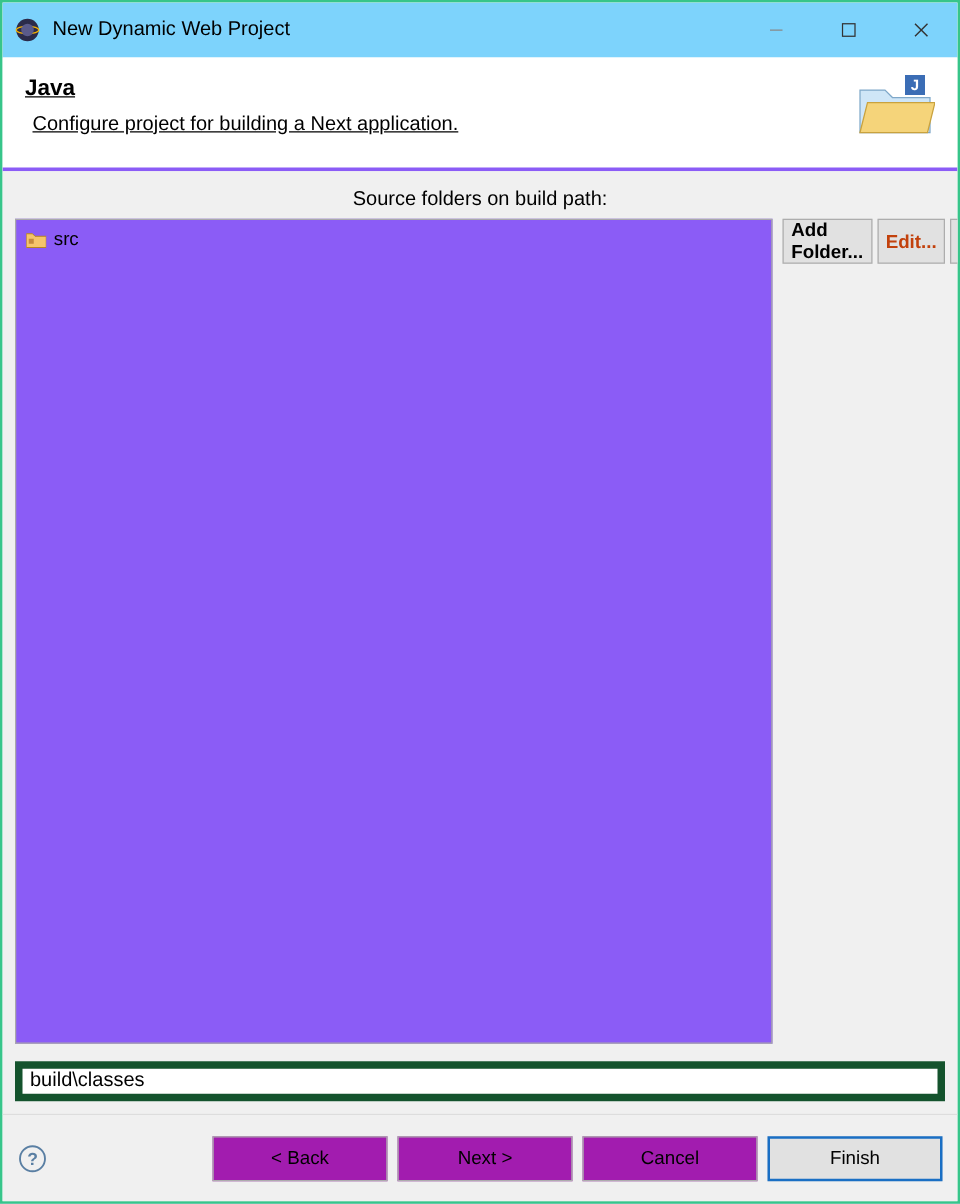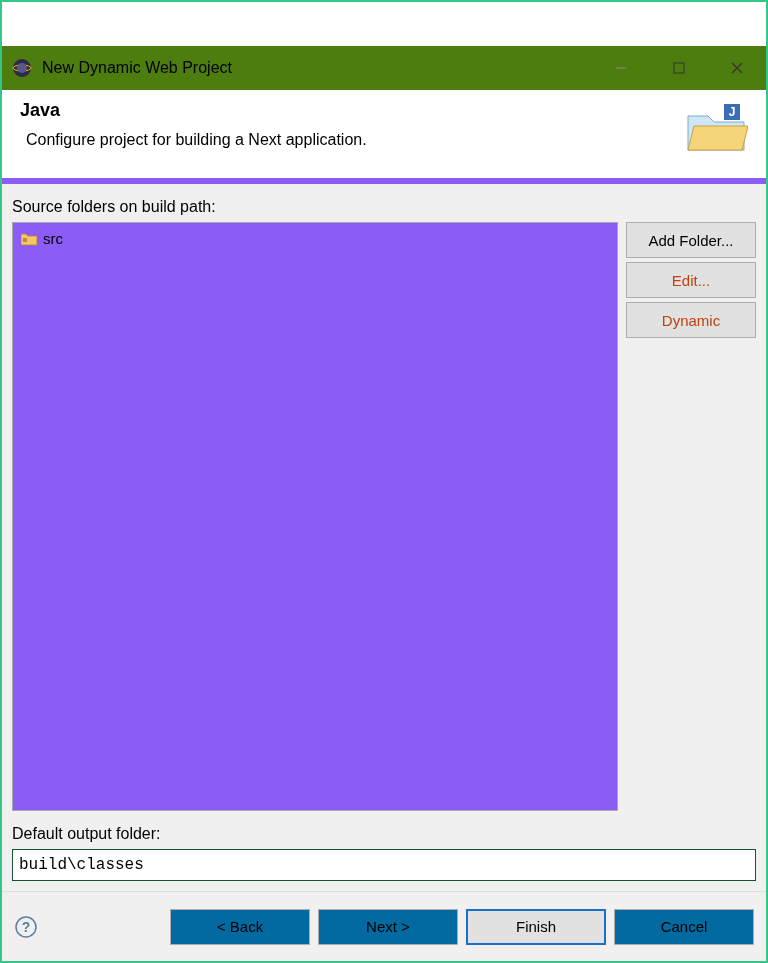--- a/index.html
+++ b/index.html
@@ -14,22 +14,21 @@
     font-size: 15px;
     color: #000;
   }
 
   
   .titlebar {
     height: 44px;
     display: flex;
     align-items: center;
     padding: 0 0 0 10px;
-    background: #4d7c0f;
-    margin-top: 44px;
+    background: #7dd3fc;
   }
   .titlebar .app-icon {
     width: 20px; height: 20px;
     margin-right: 10px;
   }
   .titlebar .title {
     flex: 1;
     font-size: 16px;
   }
   .win-controls { display: flex; height: 100%; }
@@ -41,22 +40,23 @@
     color: #333;
     font-size: 14px;
   }
   .win-btn svg { display:block; }
 
   
   .header {
     background: #fff;
     padding: 10px 18px 22px 18px;
     display: flex;
-    align-items: flex-start;
-    border-bottom: 6px solid #8b5cf6;
+    align-items: center;
+    border-bottom: 3px solid #8b5cf6;
+    text-decoration: underline;
   }
   .header-text { flex: 1; }
   .header-text h1 {
     margin: 0 0 10px 0;
     font-size: 18px;
     font-weight: bold;
   }
   .header-text p {
     margin: 0;
     font-size: 16px;
@@ -73,20 +73,21 @@
     flex: 1;
     background: #f0f0f0;
     padding: 14px 10px 10px 10px;
     display: flex;
     flex-direction: column;
   }
   .section-label {
     font-size: 16px;
     margin-bottom: 6px;
     color: #000;
+    text-align: center;
   }
   .folders-row {
     display: flex;
     gap: 8px;
     flex: 1;
     min-height: 0;
   }
   .folders-list {
     flex: 1;
     background: #8b5cf6;
@@ -100,65 +101,65 @@
     gap: 6px;
     font-size: 15px;
     padding: 1px 0;
   }
   .folder-icon {
     width: 16px; height: 14px;
   }
   .side-buttons {
     width: 130px;
     display: flex;
-    flex-direction: column;
+    flex-direction: row;
     gap: 4px;
+    font-weight: bold;
   }
   .btn {
     height: 36px;
     background: #e1e1e1;
     border: 1px solid #adadad;
     font-size: 15px;
     color: #000;
     display: flex;
     align-items: center;
     justify-content: center;
     cursor: default;
     padding: 0 6px;
   }
   .btn.disabled { color: #c2410c; }
   .output-row { margin-top: 14px; }
   .output-field {
     width: 100%;
     height: 32px;
-    border: 1px solid #14532d;
+    border: 6px solid #14532d;
     background: #fff;
     font-size: 16px;
     padding: 2px 6px;
-    font-family: Liberation Mono, monospace;
   }
 
   
   .footer {
     height: 70px;
     background: #f0f0f0;
     border-top: 1px solid #ddd;
     display: flex;
     align-items: center;
     padding: 0 12px;
     gap: 8px;
   }
   .help-icon {
     width: 24px; height: 24px;
     margin-right: auto;
   }
   .footer .fbtn {
     width: 140px;
     height: 36px;
-    background: #0369a1;
+    background: #a21caf;
     border: 1px solid #adadad;
     font-size: 15px;
     display: flex;
     align-items: center;
     justify-content: center;
   }
   .footer .fbtn.primary {
     border: 2px solid #1a6fc4;
     background: #e1e1e1;
   }
@@ -225,29 +226,28 @@
       </div>
     </div>
     <div class="side-buttons">
       <div class="btn">Add Folder...</div>
       <div class="btn disabled">Edit...</div>
       <div class="btn disabled">Dynamic</div>
     </div>
   </div>
 
   <div class="output-row">
-    <div class="section-label">Default output folder:</div>
     <input class="output-field" type="text" value="build\classes" style="">
   </div>
 </div>
 
 <div class="footer">
   <span class="help-icon">
     <svg viewBox="0 0 24 24">
       <circle cx="12" cy="12" r="10" fill="none" stroke="#5a7fa3" stroke-width="1.5"></circle>
       <text x="12" y="17" font-size="14" fill="#5a7fa3" text-anchor="middle" font-weight="bold">?</text>
     </svg>
   </span>
   <div class="fbtn">&lt; Back</div>
   <div class="fbtn">Next &gt;</div>
+  <div class="fbtn">Cancel</div>
   <div class="fbtn primary">Finish</div>
-  <div class="fbtn">Cancel</div>
 </div>
 
 </body></html>

